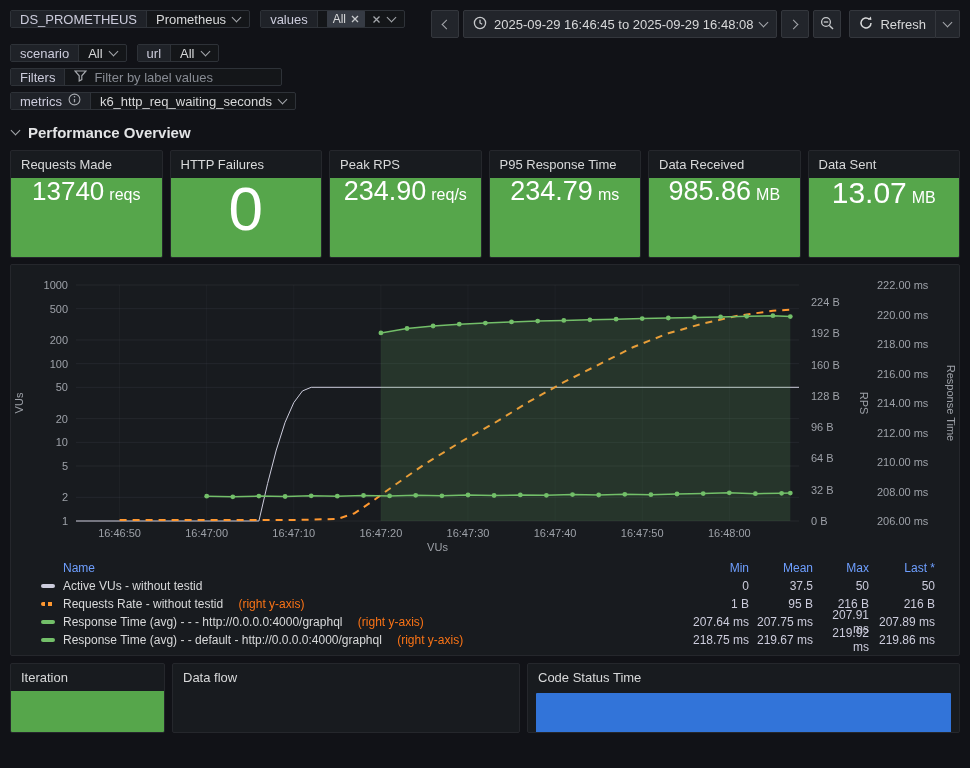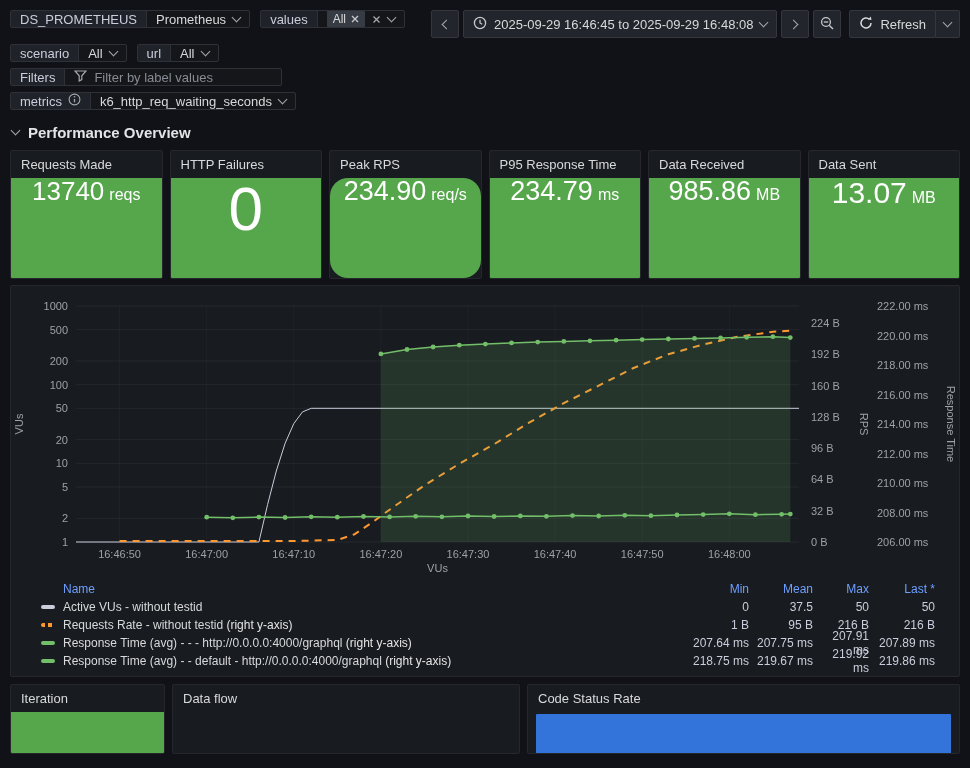--- a/index.html
+++ b/index.html
@@ -20,37 +20,37 @@
   .xicon{display:inline-flex;flex:none;}
   .tbtn{display:flex;align-items:center;gap:7px;height:28px;background:#22252b;border:1px solid #34373d;border-radius:2px;padding:0 9px;font-size:13px;color:#d8d9da;cursor:pointer;font-family:inherit;}
   .tbtn.sq{width:28px;justify-content:center;padding:0;}
   .refresh-split{display:flex;margin-left:4px;border-radius:12px;}
   .refresh-split .tbtn:first-child{border-radius:2px 0 0 2px;}
   .refresh-split .tbtn.dd{border-radius:0 2px 2px 0;border-left:none;width:24px;justify-content:center;padding:0;}
   input.filter-input{background:transparent;border:none;outline:none;color:#d8d9da;font-size:13px;width:178px;font-family:inherit;}
   input.filter-input::placeholder{color:#878b93;}
   .section-header{display:flex;align-items:center;gap:9px;margin:13px 0 9px 2px;height:18px;cursor:pointer;}
   .section-header .title{font-size:15px;font-weight:700;color:#e3e4e6;}
-  .stats-row{display:flex;gap:7px;height:129px;margin-bottom:6px;}
+  .stats-row{display:flex;gap:7px;height:108px;margin-bottom:6px;}
   .stat-panel{flex:1;background:#181b1f;border:1px solid #25272c;border-radius:2px;display:flex;flex-direction:column;overflow:hidden;}
   .stat-header{height:27px;padding:6px 10px 0;font-size:13px;color:#d8d9da;white-space:nowrap;cursor:pointer;}
   .stat-body{flex:1;display:flex;align-items:baseline;justify-content:center;color:#fff;padding-top:38px;}
   .stat-value{font-weight:500;line-height:1;}
   .stat-unit{font-weight:500;margin-left:5px;font-size:16px;}
   .chart-panel{background:#181b1f;border:1px solid #25272c;border-radius:2px;margin-bottom:7px;padding-top:6px;}
   .legend{padding:0 24px 6px 30px;}
   .legend-header{display:flex;align-items:center;font-size:12px;color:#6e9fff;height:18px;}
   .lh-name{flex:1;padding-left:22px;cursor:pointer;}
   .lcol{width:64px;text-align:right;cursor:pointer;}
   .lcol.c-max{width:56px;}
   .lcol.c-last{width:66px;}
   .legend-row{display:flex;align-items:center;height:18px;font-size:12px;}
   .series-icon{width:14px;height:4px;border-radius:2px;margin-right:8px;flex:none;}
   .legend-name{flex:1;color:#d8d9da;white-space:nowrap;overflow:hidden;cursor:pointer;}
-  .legend-suffix{color:#e5e5e5;}
+  .legend-suffix{color:#f97316;padding-left:12px;}
   .legend-val{width:64px;text-align:right;color:#ccccdc;}
   .legend-val.c-max{width:56px;}
   .legend-val.c-last{width:66px;}
   .bottom-row{display:flex;gap:7px;height:70px;}
   .bottom-panel{background:#181b1f;border:1px solid #25272c;border-radius:2px;display:flex;flex-direction:column;overflow:hidden;}
   .bottom-panel .panel-header{height:27px;padding:6px 10px 4px;font-size:13px;color:#d8d9da;cursor:pointer;}
   .bp-body{flex:1;}
   .bp-bar{margin:2px 8px 0;height:100%;border-radius:1px;}
   .bottom-row>:nth-child(1){width:155px;flex:none;}
   .bottom-row>:nth-child(2){width:348px;flex:none;}
@@ -188,21 +188,21 @@
         </div>
       </div>
       <div class="stat-panel">
         <div class="stat-header">HTTP Failures</div>
         <div class="stat-body" style="background: rgb(86, 166, 75); padding-top: 0px;">
           <span class="stat-value" style="font-size: 62px;">0</span>
         </div>
       </div>
       <div class="stat-panel">
         <div class="stat-header">Peak RPS</div>
-        <div class="stat-body" style="background: rgb(86, 166, 75); padding-top: 0px; border-radius: 18px;">
+        <div class="stat-body" style="background: rgb(86, 166, 75); padding-top: 0px;">
           <span class="stat-value" style="font-size: 27px;">234.90</span>
           <span class="stat-unit">req/s</span>
         </div>
       </div>
       <div class="stat-panel">
         <div class="stat-header">P95 Response Time</div>
         <div class="stat-body" style="background: rgb(86, 166, 75); padding-top: 0px;">
           <span class="stat-value" style="font-size: 27px;">234.79</span>
           <span class="stat-unit">ms</span>
         </div>
@@ -377,20 +377,20 @@
   <div class="bottom-row">
       <div class="bottom-panel">
         <div class="panel-header">Iteration</div>
         <div class="bp-body" style="background: rgb(86, 166, 75);"></div>
       </div>
       <div class="bottom-panel">
         <div class="panel-header">Data flow</div>
         <div class="bp-body"></div>
       </div>
       <div class="bottom-panel">
-        <div class="panel-header">Code Status Rate</div>
+        <div class="panel-header">Code Status Time</div>
         <div class="bp-body">
           <div class="bp-bar" style="background: rgb(50, 116, 217);"></div>
         </div>
       </div>
     </div>
 
 </div>
 
 </body></html>

